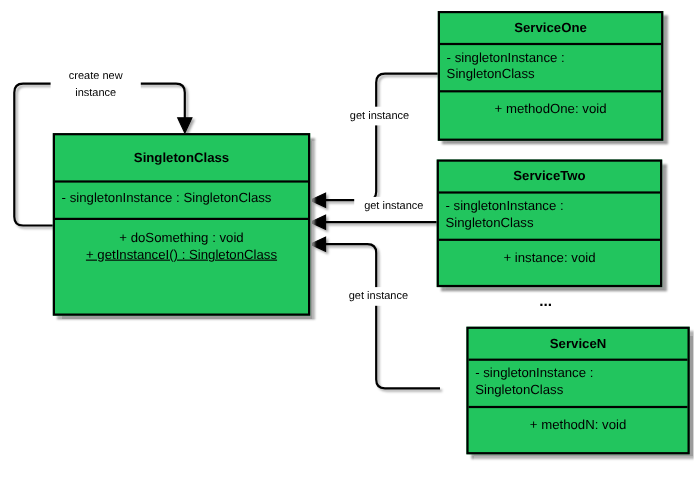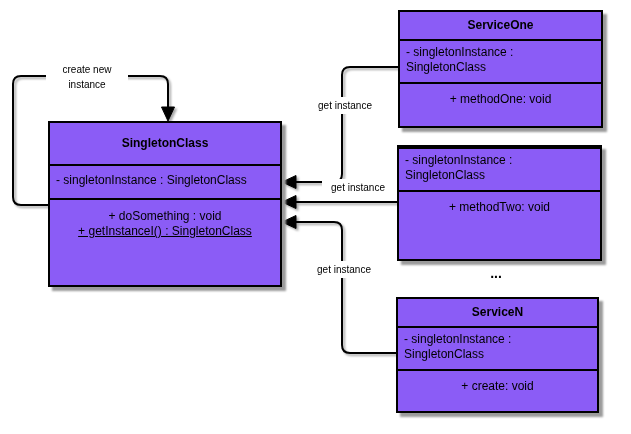--- a/index.html
+++ b/index.html
@@ -21,21 +21,21 @@
   svg.wires path {
     fill: none;
     stroke: #000000;
     stroke-width: 2;
   }
   svg.wires polygon { fill: #000000; stroke: #000000; }
   svg.wires { filter: drop-shadow(2px 2px 1px rgba(0,0,0,0.35)); }
 
   .uml-class {
     position: absolute;
-    background: #8b5cf6;
+    background: #22c55e;
     border: 2px solid #000000;
     box-shadow: 4px 4px 2px #9b9b9b;
     display: flex;
     flex-direction: column;
     z-index: 2;
     box-sizing: border-box;
     font-size: 12px;
     line-height: 15px;
   }
   .uml-title {
@@ -62,21 +62,21 @@
   .static-underline { text-decoration: underline; }
 
   
   #singleton { left: 48px; top: 121px; width: 234px; height: 166px; }
   #singleton .uml-title { height: 41px; }
   #singleton .uml-attrs { height: 34px; padding-top: 7px; }
 
   
   #service-one { left: 398px; top: 10px;  width: 205px; height: 118px; }
   #service-two { left: 397px; top: 145px; width: 205px; height: 116px; }
-  #service-n   { left: 396px; top: 297px; width: 203px; height: 116px; }
+  #service-n   { left: 424px; top: 297px; width: 203px; height: 116px; }
   .svc .uml-title { height: 27px; }
   .svc .uml-attrs { height: 43px; padding-top: 4px; }
   .svc .uml-methods { padding-top: 8px; }
 
   .wire-label {
     position: absolute;
     z-index: 3;
     background: #ffffff;
     text-align: center;
     font-size: 10px;
@@ -128,30 +128,31 @@
     </div>
   </div>
 
   <div class="uml-class svc" id="service-one">
     <div class="uml-title">ServiceOne</div>
     <div class="uml-attrs">- singletonInstance : SingletonClass</div>
     <div class="uml-methods">+ methodOne: void</div>
   </div>
 
   <div class="uml-class svc" id="service-two">
+    <div class="uml-title">ServiceTwo</div>
     <div class="uml-attrs">- singletonInstance : SingletonClass</div>
-    <div class="uml-methods">+ methodTwo: void</div>
+    <div class="uml-methods">+ instance: void</div>
   </div>
 
   <div class="ellipsis">...</div>
 
   <div class="uml-class svc" id="service-n">
     <div class="uml-title">ServiceN</div>
     <div class="uml-attrs">- singletonInstance : SingletonClass</div>
-    <div class="uml-methods">+ create: void</div>
+    <div class="uml-methods">+ methodN: void</div>
   </div>
 
   <div class="wire-label" id="label-create">create new instance</div>
   <div class="wire-label" id="label-get-1">get instance</div>
   <div class="wire-label" id="label-get-2">get instance</div>
   <div class="wire-label" id="label-get-3">get instance</div>
 
 </div>
 
 </body></html>

